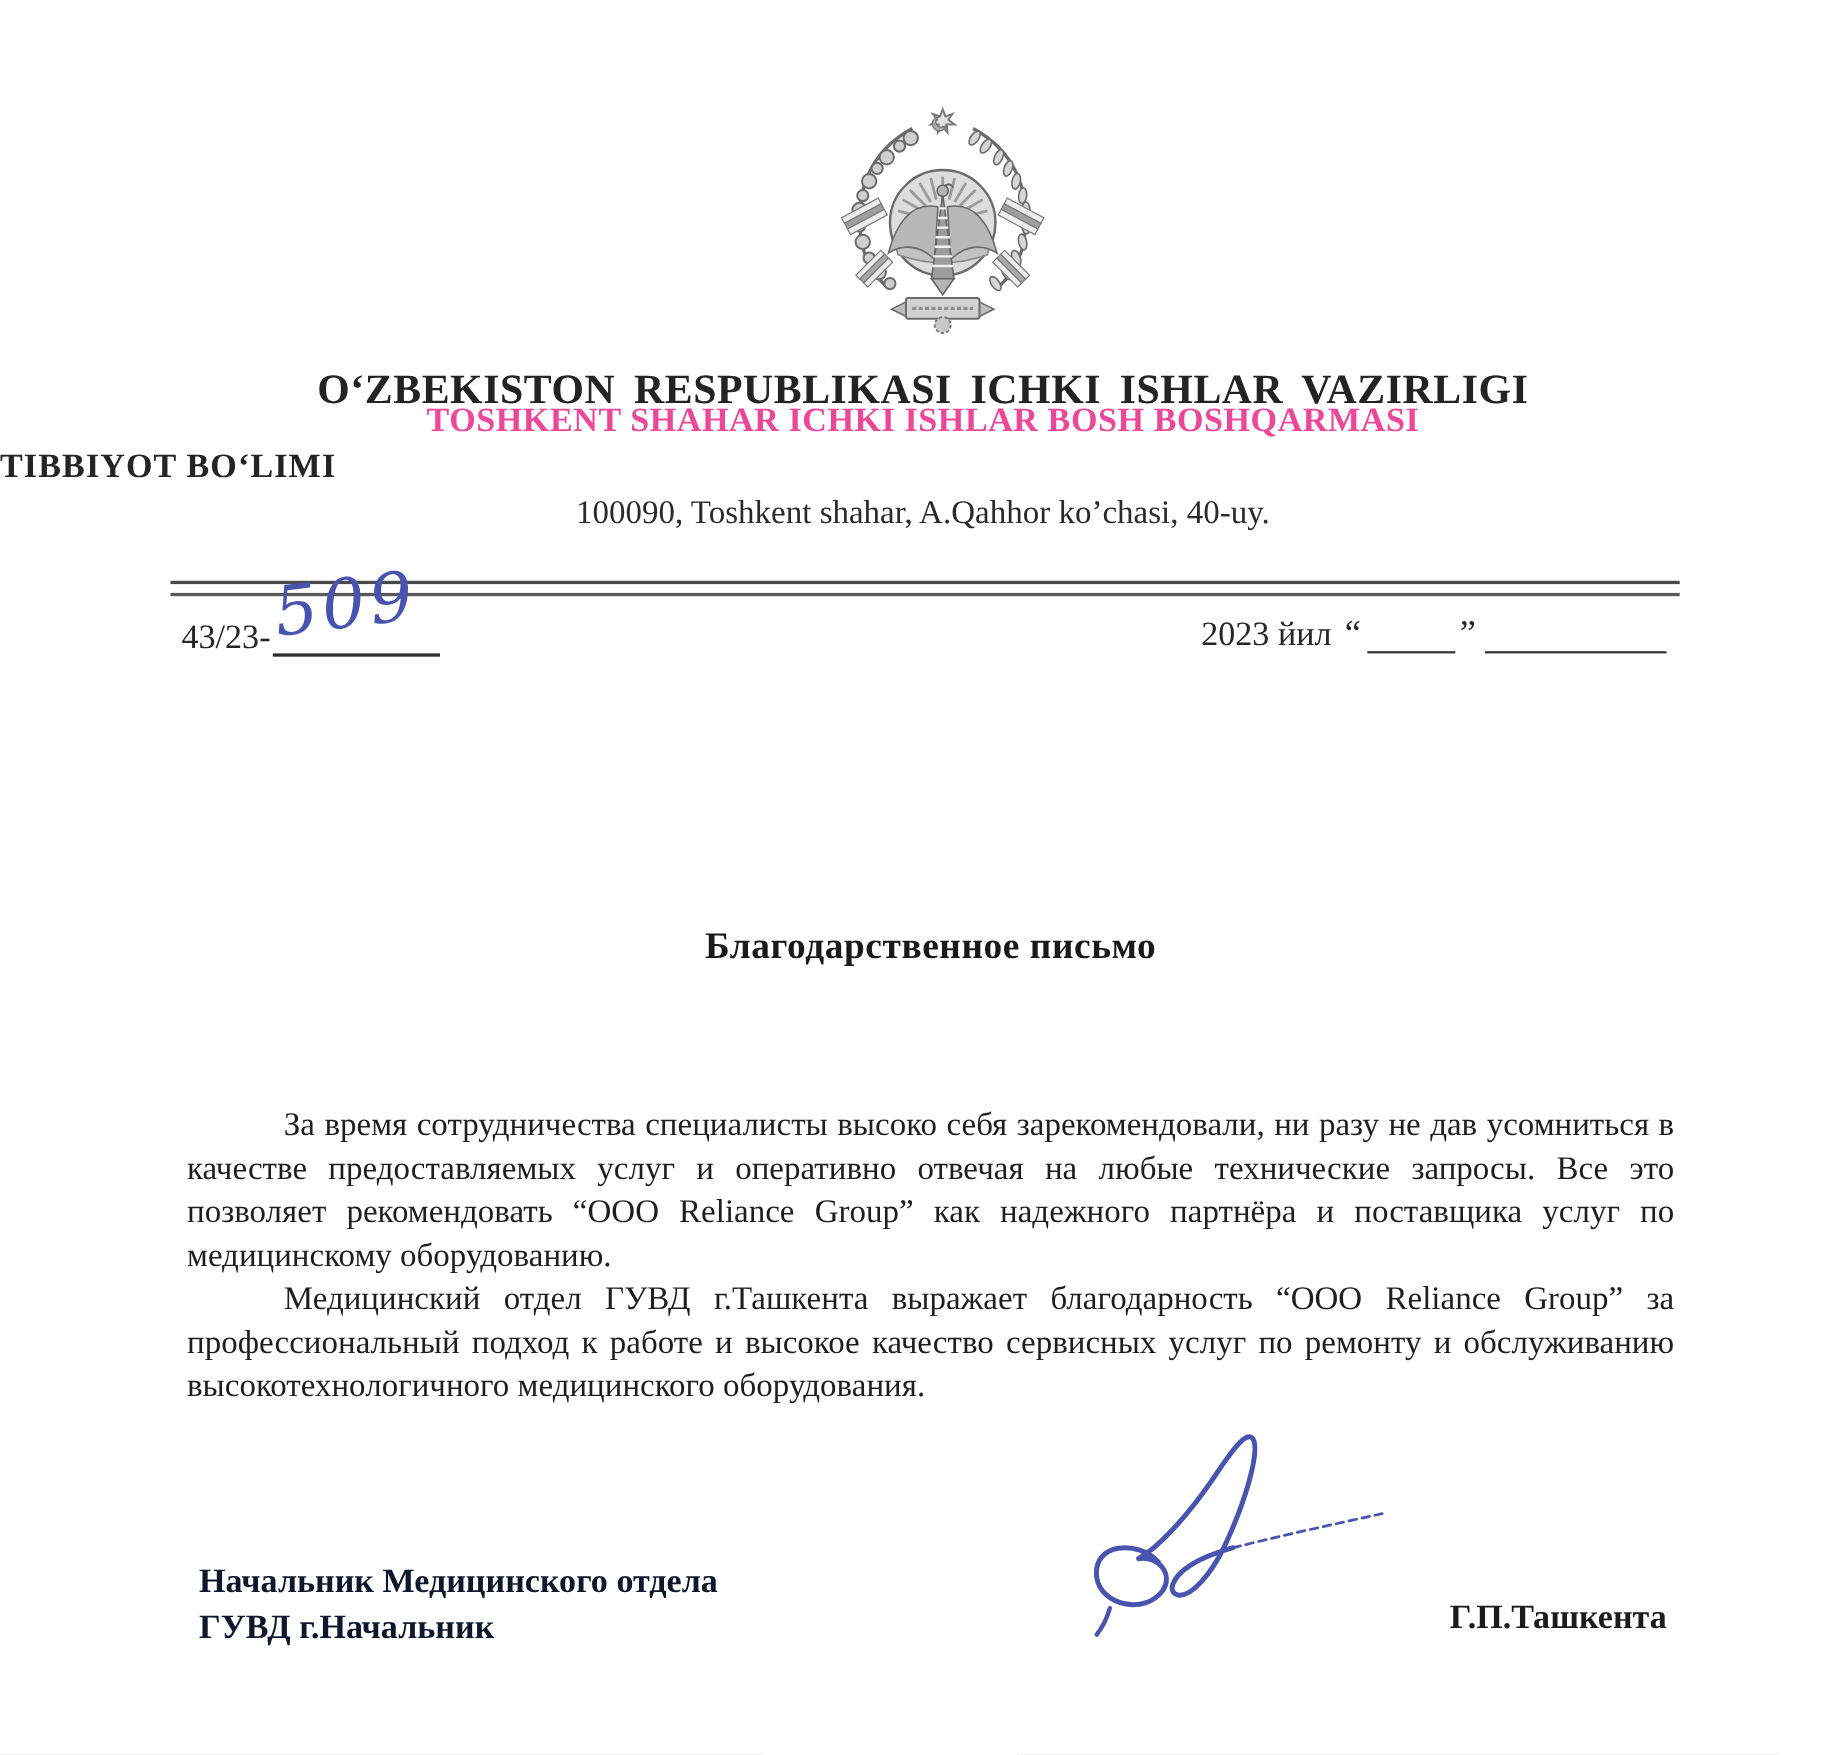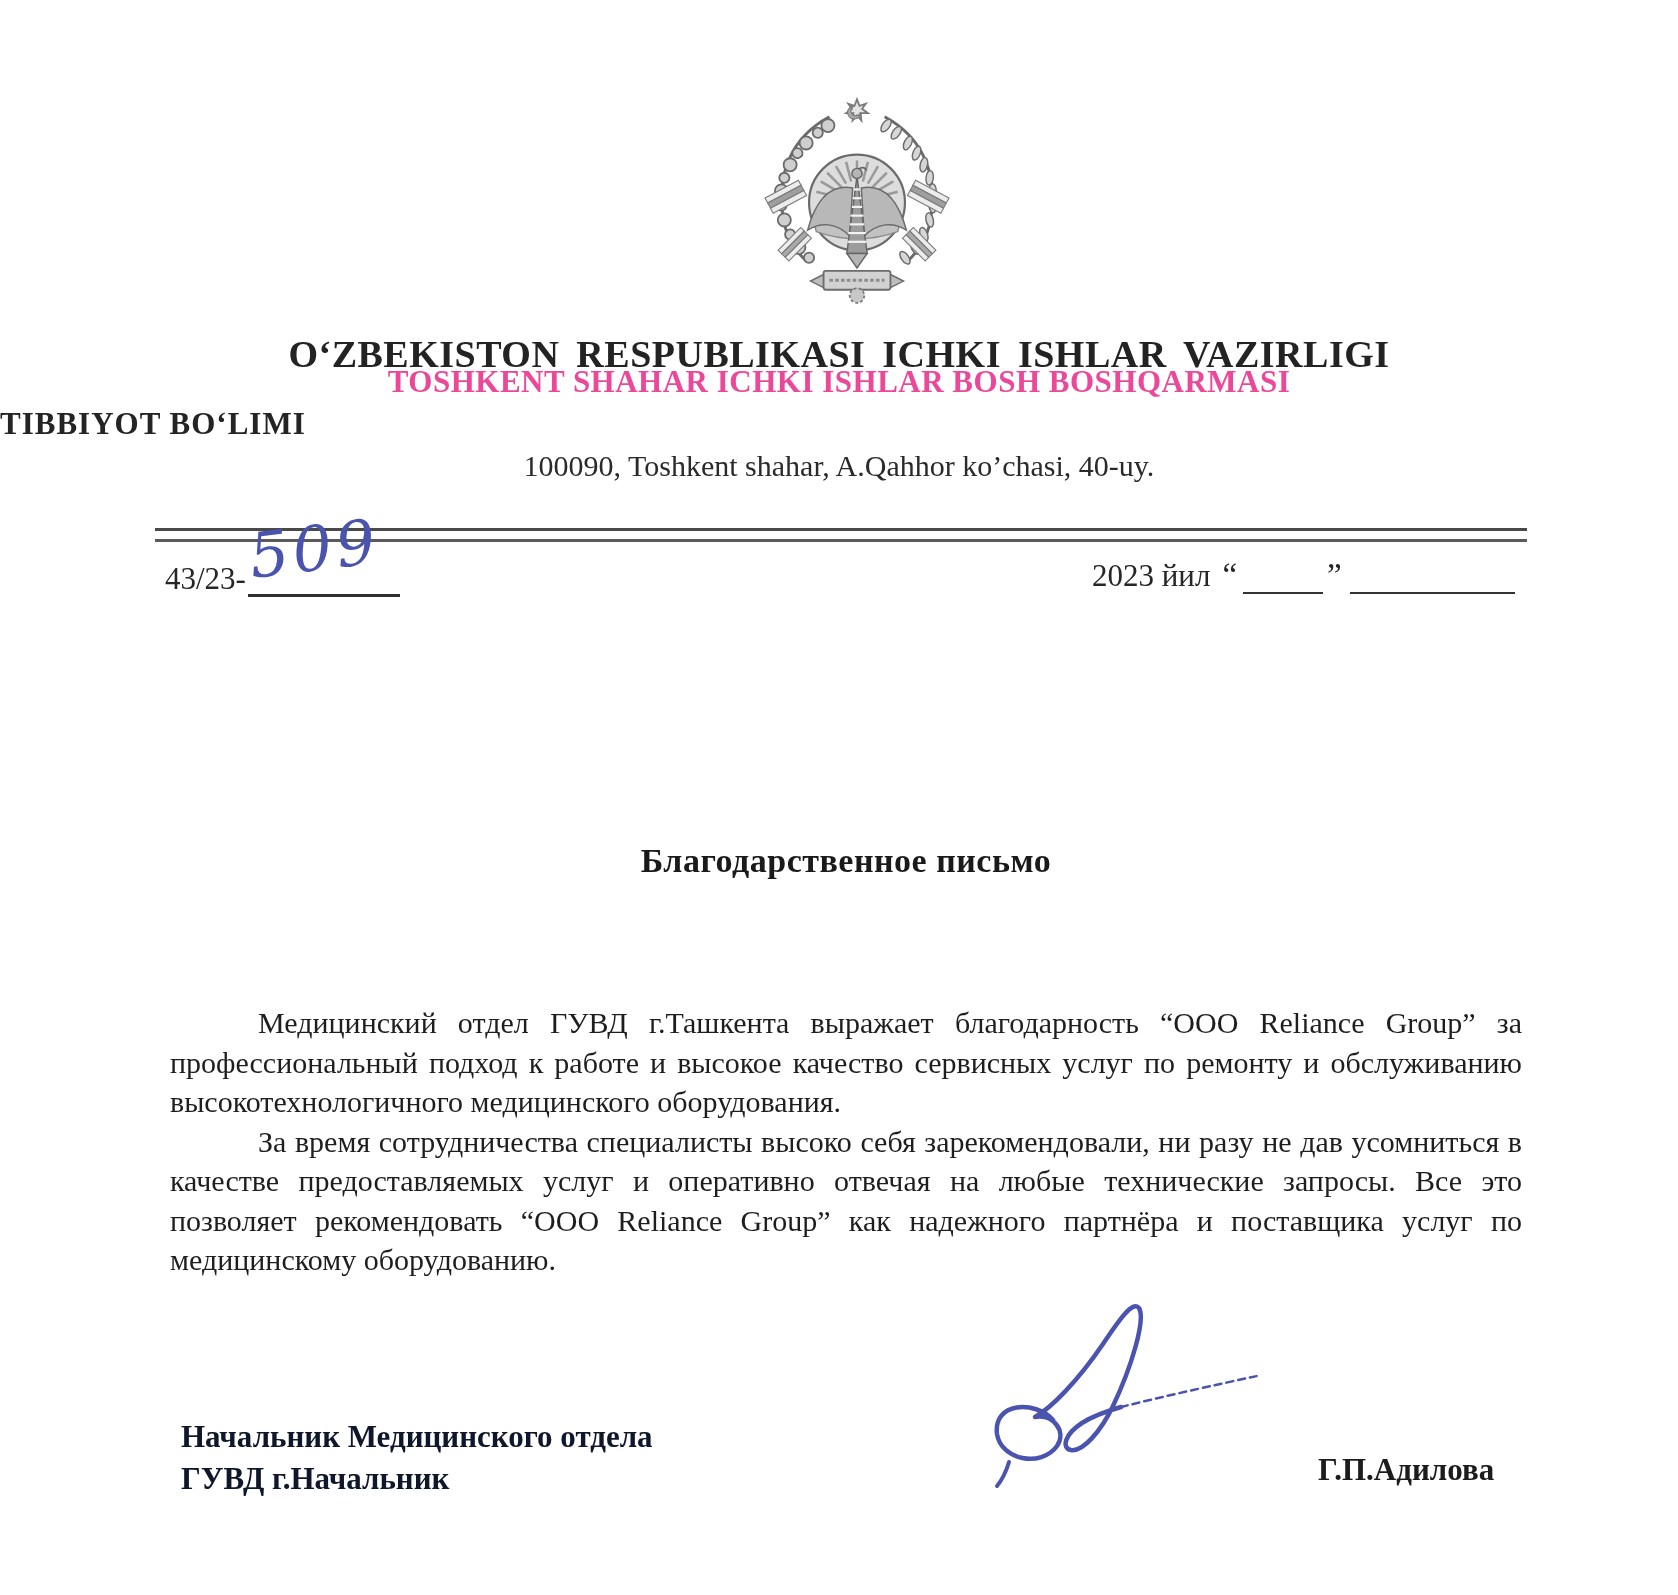--- a/index.html
+++ b/index.html
@@ -177,32 +177,32 @@
     <span>43/23-</span><span class="ref-line"><span class="hand hand-ink">509</span></span>
   </div>
 
   <div class="abs date">
     <span>2023 йил</span><span class="q">“</span><span class="blank blank-day"></span><span class="q2">”</span><span class="blank blank-month"></span>
   </div>
 
   <div class="abs title">Благодарственное письмо</div>
 
   <div class="abs body-text">
+    <p>За время сотрудничества специалисты высоко себя зарекомендовали, ни разу не дав усомниться в качестве предоставляемых услуг и оперативно отвечая на любые технические запросы. Все это позволяет рекомендовать “ООО Reliance Group” как надежного партнёра и поставщика услуг по медицинскому оборудованию.</p>
     <p>Медицинский отдел ГУВД г.Ташкента выражает благодарность “ООО Reliance Group” за профессиональный подход к работе и высокое качество сервисных услуг по ремонту и обслуживанию высокотехнологичного медицинского оборудования.</p>
-    <p>За время сотрудничества специалисты высоко себя зарекомендовали, ни разу не дав усомниться в качестве предоставляемых услуг и оперативно отвечая на любые технические запросы. Все это позволяет рекомендовать “ООО Reliance Group” как надежного партнёра и поставщика услуг по медицинскому оборудованию.</p>
   </div>
 
   <div class="abs sig-pos">
     <div>Начальник Медицинского отдела</div>
     <div>ГУВД г.Начальник</div>
   </div>
 
   <svg class="abs sig-svg" viewBox="0 0 345 240" aria-hidden="true">
     <path class="ink" stroke-width="4.5" d="M128,170 C110,150 68,152 72,184 C76,210 116,218 132,196 C142,181 128,164 110,167
          C126,158 152,132 178,94 C194,70 208,50 214,58 C221,70 206,118 188,156
          C176,181 158,202 146,200 C136,198 140,184 157,173 C168,166 182,161 196,157"></path>
     <path class="ink" stroke-width="2.5" stroke-dasharray="7 5" d="M196,157 C240,146 290,135 332,126"></path>
     <path class="ink" stroke-width="4" d="M84,212 C81,222 77,230 72,236"></path>
   </svg>
 
-  <div class="abs sig-name">Г.П.Адилова</div>
+  <div class="abs sig-name">Г.П.Ташкента</div>
 
 </div>
 
 </body></html>

